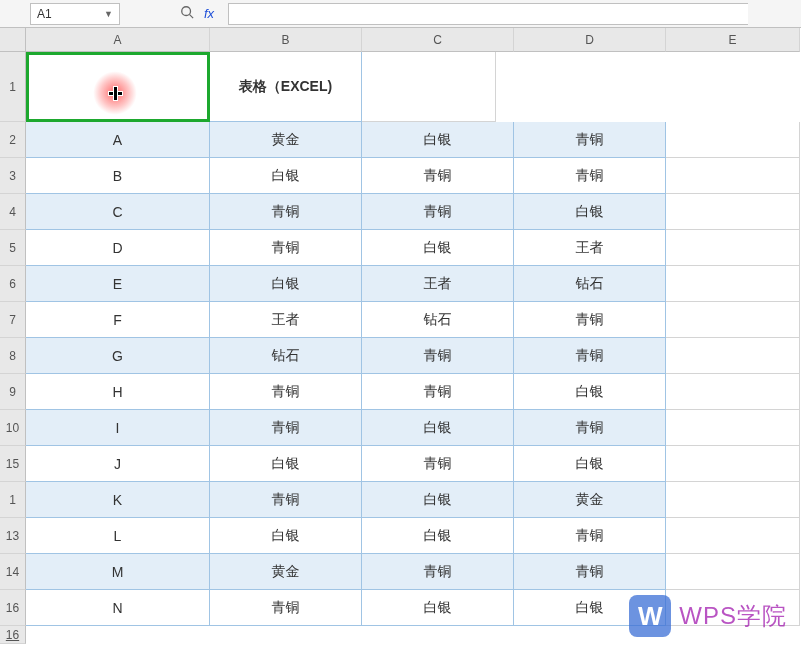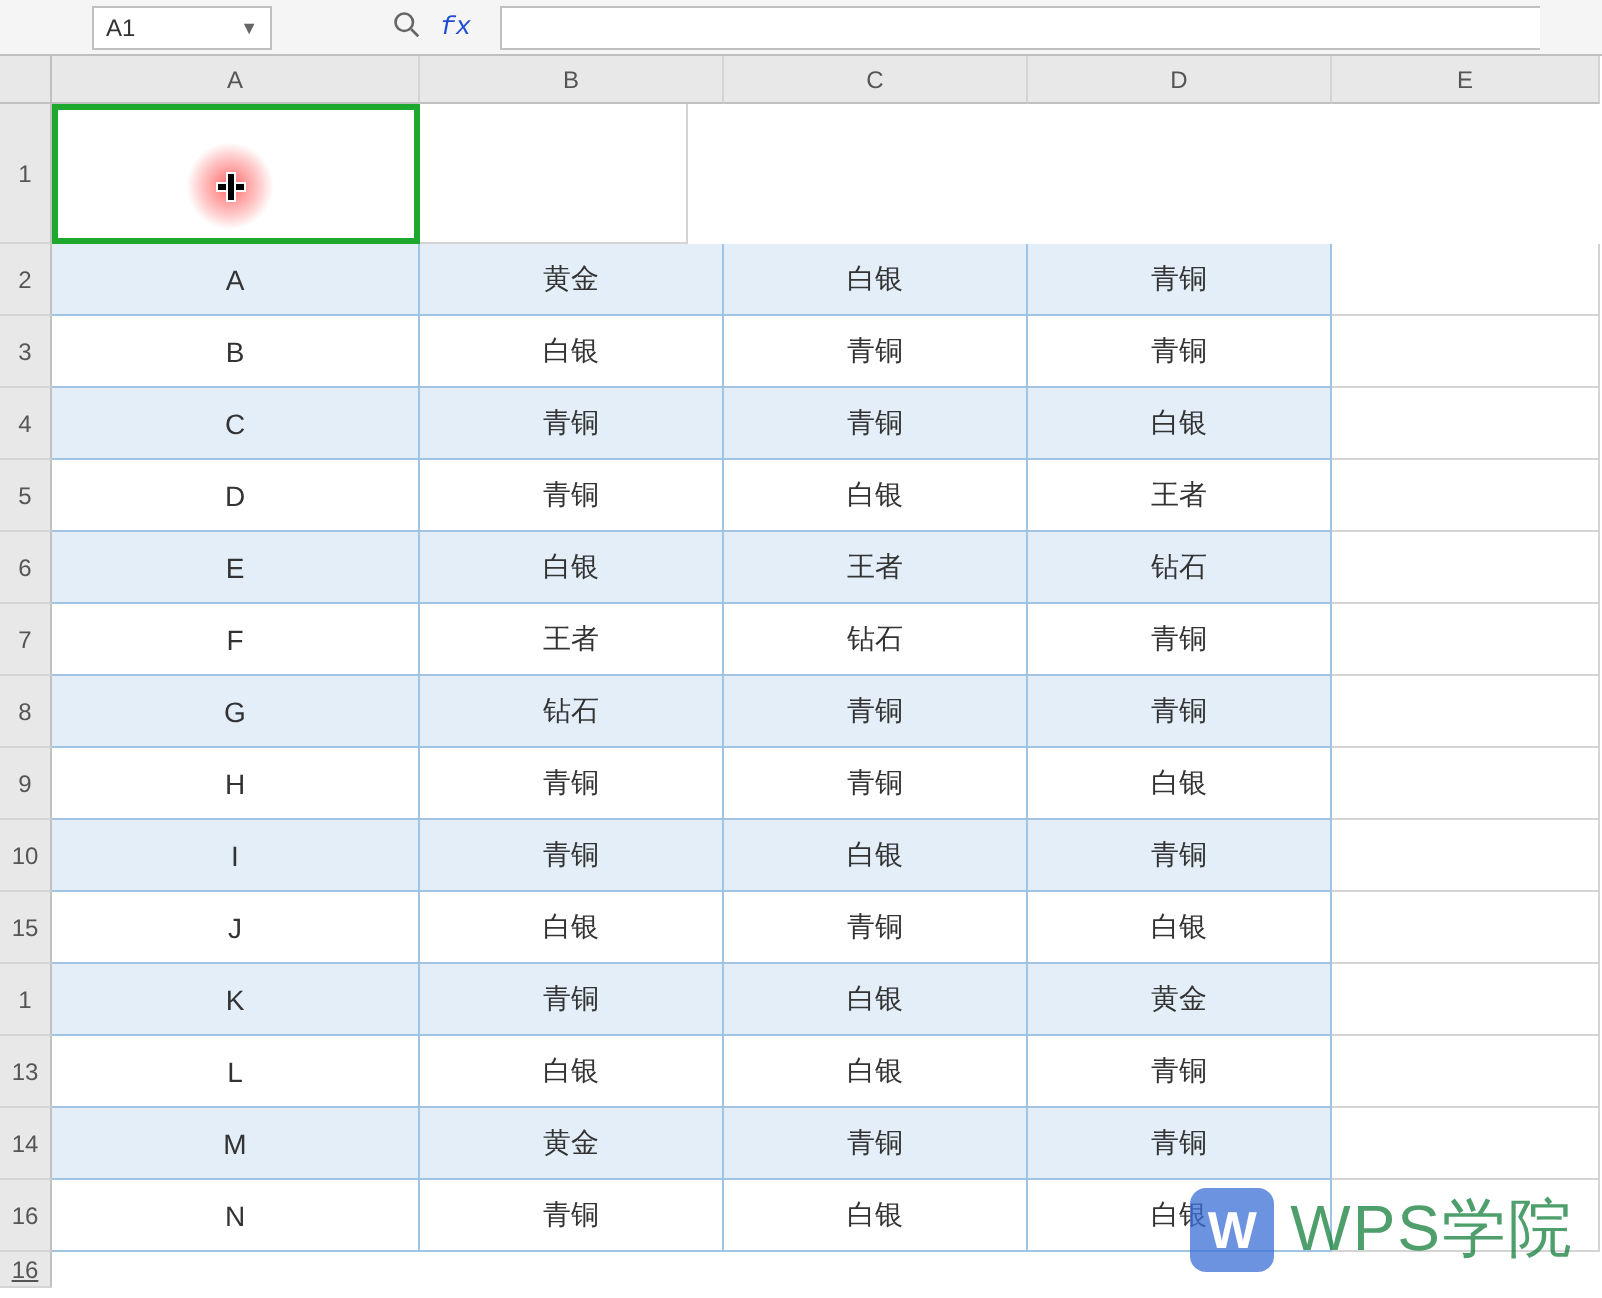--- a/index.html
+++ b/index.html
@@ -15,42 +15,42 @@
     .formula-bar {
       display: flex;
       align-items: center;
       height: 28px;
       border-bottom: 1px solid #c0c0c0;
       background: #f5f5f5;
     }
     .name-box {
       width: 90px;
       height: 22px;
-      margin-left: 46px;
+      margin-left: 30px;
       border: 1px solid #c0c0c0;
       background: #fff;
       padding: 0 6px;
       font-size: 12px;
       display: flex;
       align-items: center;
       color: #333;
     }
     .name-box-dropdown {
       margin-left: auto;
       font-size: 9px;
       color: #666;
     }
     .fx-area {
       display: flex;
       align-items: center;
       margin-left: 60px;
       gap: 10px;
     }
     .fx-icon { color: #666; font-size: 13px; }
-    .fx-label { font-style: italic; color: #1d4ed8; font-size: 13px; font-family: Liberation Mono, monospace; }
+    .fx-label { font-style: italic; color: #1d4ed8; font-size: 13px; }
     .formula-input {
       width: 520px;
       height: 22px;
       border: 1px solid #c0c0c0;
       border-right: none;
       background: #fff;
       margin-left: 4px;
     }
     .sheet-area { display: flex; }
     .row-headers { width: 26px; }
@@ -172,22 +172,22 @@
       border-radius: 8px;
       display: flex;
       align-items: center;
       justify-content: center;
       color: #fff;
       font-weight: bold;
       font-size: 26px;
       font-family: Arial;
     }
     .wps-text {
-      font-size: 32px;
-      color: #15803d;
+      font-size: 24px;
+      color: #a21caf;
       letter-spacing: 1px;
     }
   </style>
 </head>
 <body>
 
 <div class="formula-bar">
   <div class="name-box">
     <span>A1</span>
     <span class="name-box-dropdown">▼</span>
@@ -235,20 +235,21 @@
     </div>
 
     <div class="data-rows">
       <div class="active-cell-border"></div>
       <div class="cursor-glow">
         <div class="cursor-cross"></div>
       </div>
 
       <div class="data-row data-row-1 table-border">
         <div class="cell col-A cell-header"></div>
+        <div class="cell col-B cell-header">表格（EXCEL)</div>
         <div class="cell col-E"></div>
       </div>
 
       <div id="rows-container">
           <div class="data-row table-border highlight-row">
             <div class="cell col-A cell-letter">A</div>
             <div class="cell col-B">黄金</div>
             <div class="cell col-C">白银</div>
             <div class="cell col-D">青铜</div>
             <div class="cell col-E"></div>

